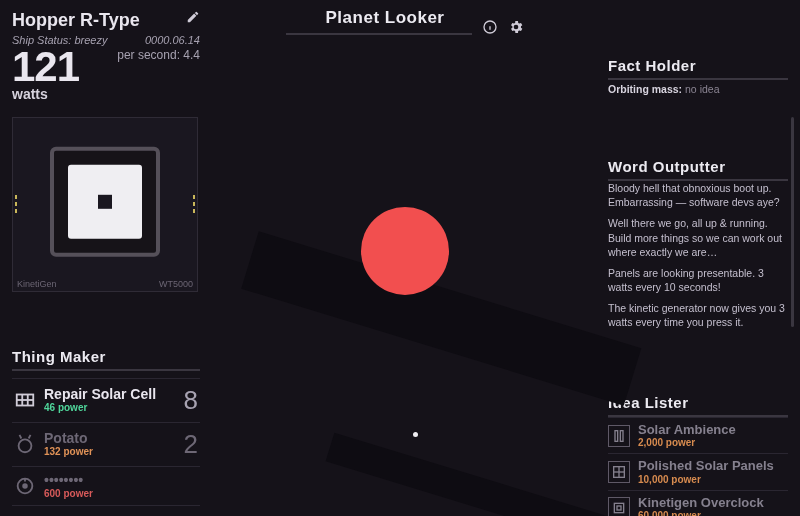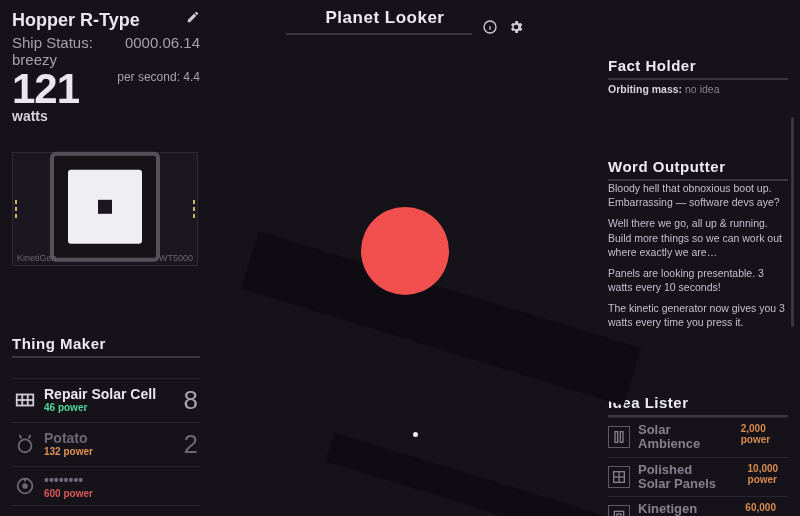--- a/index.html
+++ b/index.html
@@ -4,33 +4,33 @@
 <style>
   * { box-sizing: border-box; margin: 0; padding: 0; }
   html, body {
     width: 800px; height: 516px; overflow: hidden;
     background: #151219;
     font-family: "Segoe UI", "Helvetica Neue", Arial, sans-serif;
     color: #e9e6ee;
   }
   .app { display: flex; width: 100%; height: 100%; }
   .col { display: flex; flex-direction: column; }
-  .left { width: 210px; padding: 10px 10px 10px 12px; gap: 20px; }
+  .left { width: 210px; padding: 10px 10px 10px 12px; gap: 7px; }
   .center { flex: 1; position: relative; }
   .right { width: 200px; padding: 10px 12px 10px 8px; gap: 16px; }
 
   .heading { font-weight: 700; letter-spacing: .5px; color: #eceaf1; }
   .muted { color: #8a8492; }
   .section-title { font-size: 15px; padding: 2px 0 4px; border-bottom: 2px solid #3a3640; margin-top: 45px; }
 
   
   .ship-hdr { display:flex; justify-content:space-between; align-items:flex-start; }
   .ship-name { font-size: 18px; font-weight: 700; }
   .pencil { width:14px; height:14px; color:#cfcbd7; cursor:pointer; }
-  .status-line { display:flex; justify-content:space-between; font-size:15px; color:#a6a1b0; margin-top:3px; }
+  .status-line { display:flex; justify-content:space-between; font-size:11px; color:#a6a1b0; margin-top:3px;font-style:italic; }
   .watts-block { display:flex; justify-content:space-between; margin-top:2px; }
   .watts-num { font-size: 42px; font-weight: 700; line-height: .9; letter-spacing:-1px;}
   .watts-unit { font-size: 14px; font-weight:700; color:#d6d2dd; }
   .persec { font-size: 12px; color:#a6a1b0; padding-bottom:3px; }
 
   .ship-frame {
     width: 186px; height: 186px; margin: 8px 0 2px;
     border: 1px solid #2f2b36; background: #1a1720; position: relative;
   }
   .tickbar { position:absolute; display:flex; gap:3px;}
@@ -74,21 +74,21 @@
   .fact-line { font-size:10.5px; margin-top:3px;}
   .fact-key { color:#d8d4df; font-weight:600;}
   .log-box { position:relative;}
   .log-text { font-size:10.5px; line-height:1.35; color:#c4bfce; max-height:150px; overflow:hidden;}
   .log-text p { margin-bottom:7px; }
   .log-scroll { position:absolute; right:-6px; top:6px; bottom:4px; width:3px; background:#3a3640; border-radius:2px; }
 
   .idea-list { display:flex; flex-direction:column; border-top:1px solid #2a2631;}
   .idea-item { display:flex; align-items:center; gap:8px; padding:5px 0; border-bottom:1px solid #2a2631; cursor:pointer;}
   .idea-icon { width:22px; height:22px; flex-shrink:0; display:flex; align-items:center; justify-content:center; border:1px solid #5f5967;}
-  .idea-text { display:flex; flex-direction:row; line-height:1.1;gap:22px;}
+  .idea-text { display:flex; flex-direction:column; line-height:1.1;}
   .idea-name { font-size:13px; font-weight:700; color:#85808e;}
   .idea-cost { font-size:10px; font-weight:600; color:#d78b4f;}
 </style>
 </head>
 <body>
 
 <div class="app">
 
   <div class="col left">
     <div>

